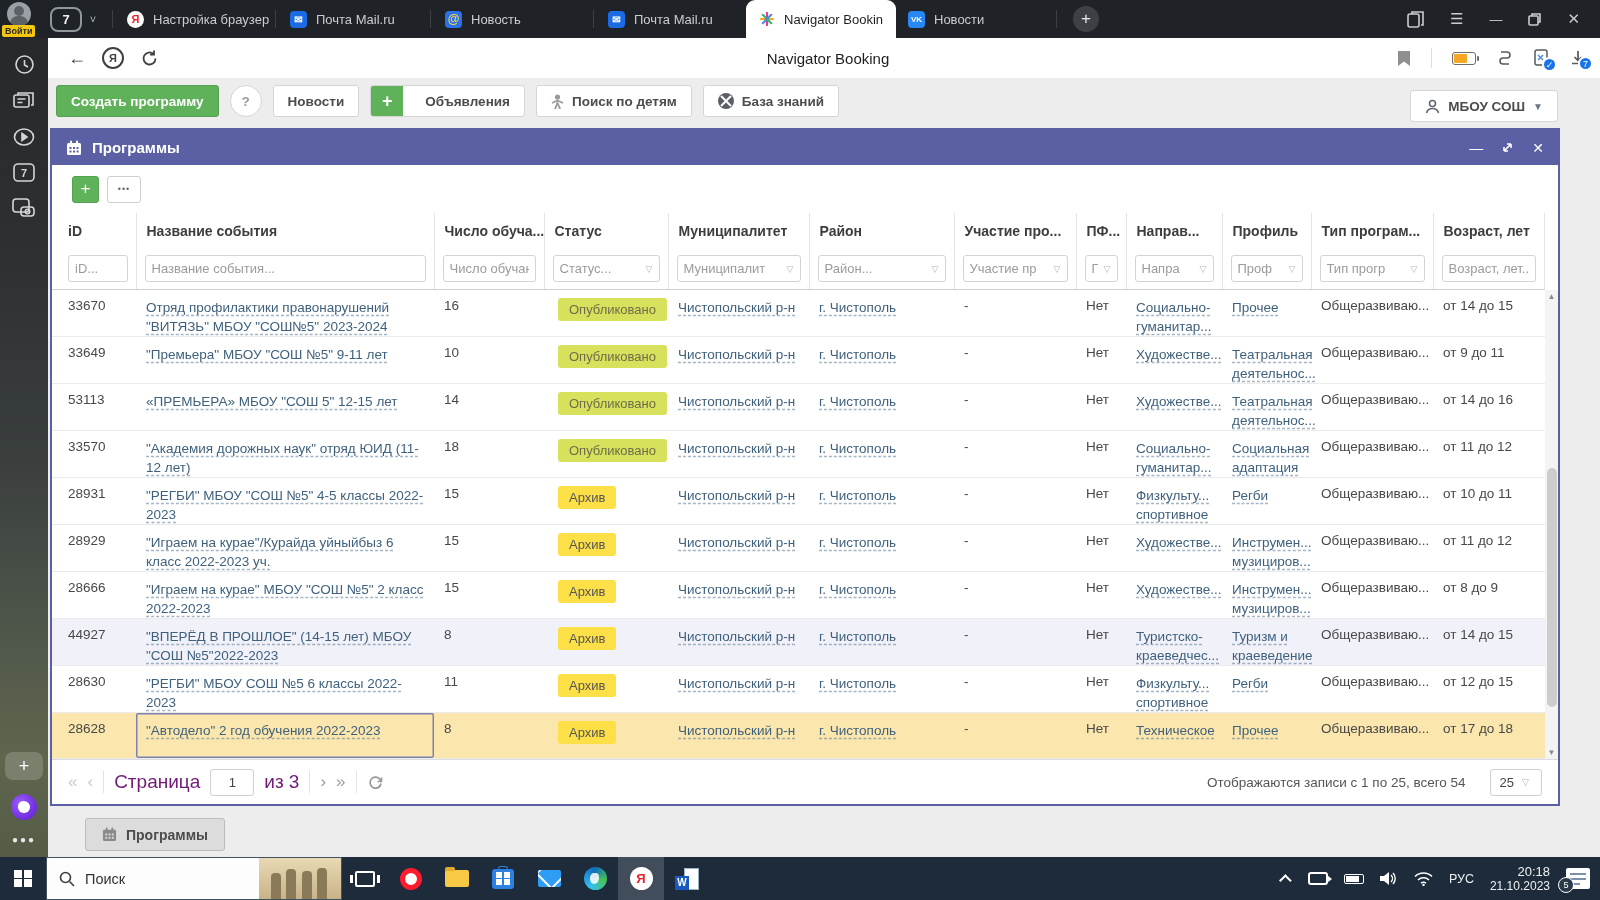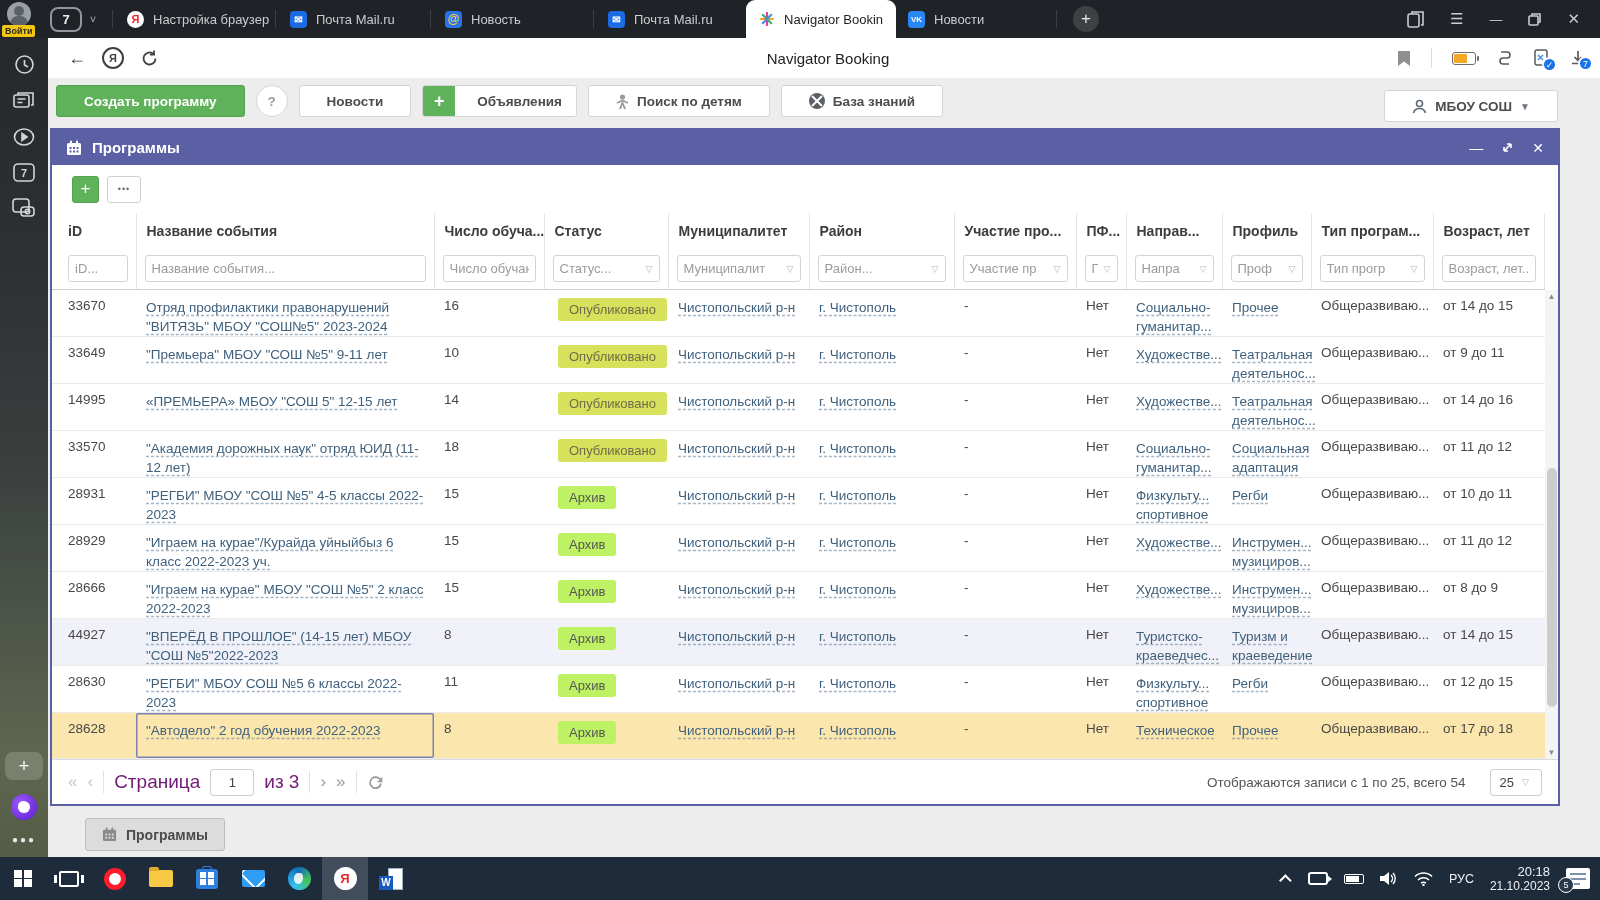--- a/index.html
+++ b/index.html
@@ -60,21 +60,21 @@
   .sb-plus { width:38px; height:28px; border-radius:8px; background:rgba(255,255,255,.18); color:#fff; font-size:18px;
              display:flex; align-items:center; justify-content:center; }
   .alice { width:26px; height:26px; border-radius:50%; background:radial-gradient(circle at 35% 35%, #9a5cf7, #5d18d6); position:relative;}
   .alice:before { content:""; position:absolute; inset:7px; background:#fff; border-radius:45% 55% 50% 50%; }
   .sb-dots { color:#e8e8e8; font-size:10px; letter-spacing:2px; }
 
   
   .apparea { position:absolute; left:48px; top:78px; width:1552px; height:779px; background:#ededed; }
   .atoolbar { position:absolute; top:6px; left:0; right:0; height:34px; display:flex; align-items:center; gap:11px; padding:0 8px; }
   .btn { height:32px; display:inline-flex; align-items:center; gap:8px; background:#fff; border:1px solid #d5d5d5; border-radius:3px;
-         padding:0 27px; color:#4c4c4c; font-size:13.5px; font-weight:bold; }
+         padding:0 14px; color:#4c4c4c; font-size:13.5px; font-weight:bold; }
   .btn.green { background:#5fb25a; border-color:#54a24f; color:#fff; }
   .btn.round { width:32px; padding:0; justify-content:center; border-radius:50%; color:#9a9a9a; font-weight:bold; }
   .btn.compose { padding:0; overflow:hidden; }
   .btn.compose .plus-seg { width:32px; height:32px; background:#5fb25a; color:#fff; display:flex; align-items:center; justify-content:center; font-size:18px; }
   .btn.compose .txt-seg { padding:0 14px; }
   .kb-ic { width:16px; height:16px; border-radius:50%; background:#5a5f66; position:relative; }
   .kb-ic:before, .kb-ic:after { content:""; position:absolute; left:7px; top:1px; width:2px; height:14px; background:#fff; }
   .kb-ic:before { transform:rotate(45deg); } .kb-ic:after { transform:rotate(-45deg); }
   .account { position:absolute; right:42px; top:6px; }
   .chev-d { color:#6c7680; font-size:10px; }
@@ -107,21 +107,21 @@
   .grid td { font-size:13.5px; color:#484848; vertical-align:top; padding:8px 8px 0 10px; }
   .grid tbody tr { height:46px; border-bottom:1px solid #ebebeb; background:#fff; }
   .grid tbody tr.lavender { background:#f1f1f9; }
   .grid tbody tr.selected { background:#fbe7ad; }
   .grid td:first-child { padding-left:16px; }
   .lnk { color:#3f607c; text-decoration:underline; text-decoration-style:dashed; text-decoration-color:rgba(90,120,145,.55);
          text-underline-offset:3px; line-height:19px; }
   .pre { white-space:pre-line; display:inline-block; }
   .badge { display:inline-block; padding:4px 11px; border-radius:3px; font-size:13px; margin-left:4px; }
   .badge.published { background:#d7e15c; color:#6e6e49; }
-  .badge.archive { background:#bef264; color:#565656; }
+  .badge.archive { background:#fde047; color:#565656; }
   td.cell-selected { box-shadow:inset 0 0 0 1.5px #7d81b0; border-radius:2px; }
   
   .vscroll { position:absolute; right:0; top:77px; bottom:0; width:13px; background:#f4f4f4; }
   .vscroll .arr { position:absolute; left:0; width:13px; height:13px; color:#8a8a8a; font-size:8px; text-align:center; line-height:13px; }
   .vscroll .thumb { position:absolute; left:1.5px; width:10px; top:38%; height:51%; background:#cdcdcd; border-radius:5px; }
   
   .pagbar { height:45px; border-top:1px solid #dcdcdc; display:flex; align-items:center; gap:10px; padding:0 16px; flex:0 0 auto;
             color:#8a8a8a; font-size:14px; }
   .pg-ic { font-size:17px; color:#9a9a9a; }
   .pg-ic.dis { color:#c9c9c9; }
@@ -527,21 +527,21 @@
     <td><span class="lnk">г. Чистополь</span></td>
     <td><span>-</span></td>
     <td><span>Нет</span></td>
     <td><span class="lnk pre">Художестве...</span></td>
     <td><span class="lnk pre">Театральная
 деятельнос...</span></td>
     <td><span>Общеразвиваю...</span></td>
     <td><span>от 9 до 11</span></td>
   </tr>
               <tr>
-    <td><span>14995</span></td>
+    <td><span>53113</span></td>
     <td><span class="lnk">«ПРЕМЬЕРА» МБОУ "СОШ 5" 12-15 лет</span></td>
     <td><span>14</span></td>
     <td><span class="badge published">Опубликовано</span></td>
     <td><span class="lnk">Чистопольский р-н</span></td>
     <td><span class="lnk">г. Чистополь</span></td>
     <td><span>-</span></td>
     <td><span>Нет</span></td>
     <td><span class="lnk pre">Художестве...</span></td>
     <td><span class="lnk pre">Театральная
 деятельнос...</span></td>
@@ -710,20 +710,35 @@
 
   <div class="wtaskbar">
     <div class="start">
       <span class="winlogo">
           <span></span>
           <span></span>
           <span></span>
           <span></span>
         </span>
     </div>
+    <div class="wsearch">
+      <span>
+        <svg width="16" height="16" viewBox="0 0 16 16" fill="none" stroke="#3c3c3c" stroke-width="1.6">
+          <circle cx="6.5" cy="6.5" r="5"></circle>
+            <path d="M10.5 10.5L15 15"></path>
+          </svg>
+      </span>
+      <span>Поиск</span>
+      <span class="img">
+        <i style="left:12px;height:26px"></i>
+          <i style="left:27px;height:30px"></i>
+          <i style="left:43px;height:28px"></i>
+          <i style="left:58px;height:31px"></i>
+      </span>
+    </div>
     <div class="tbtn">
         <span class="tview"></span>
       </div>
     <div class="tbtn">
         <span class="opera"></span>
       </div>
     <div class="tbtn">
         <span class="folder"></span>
       </div>
     <div class="tbtn">

